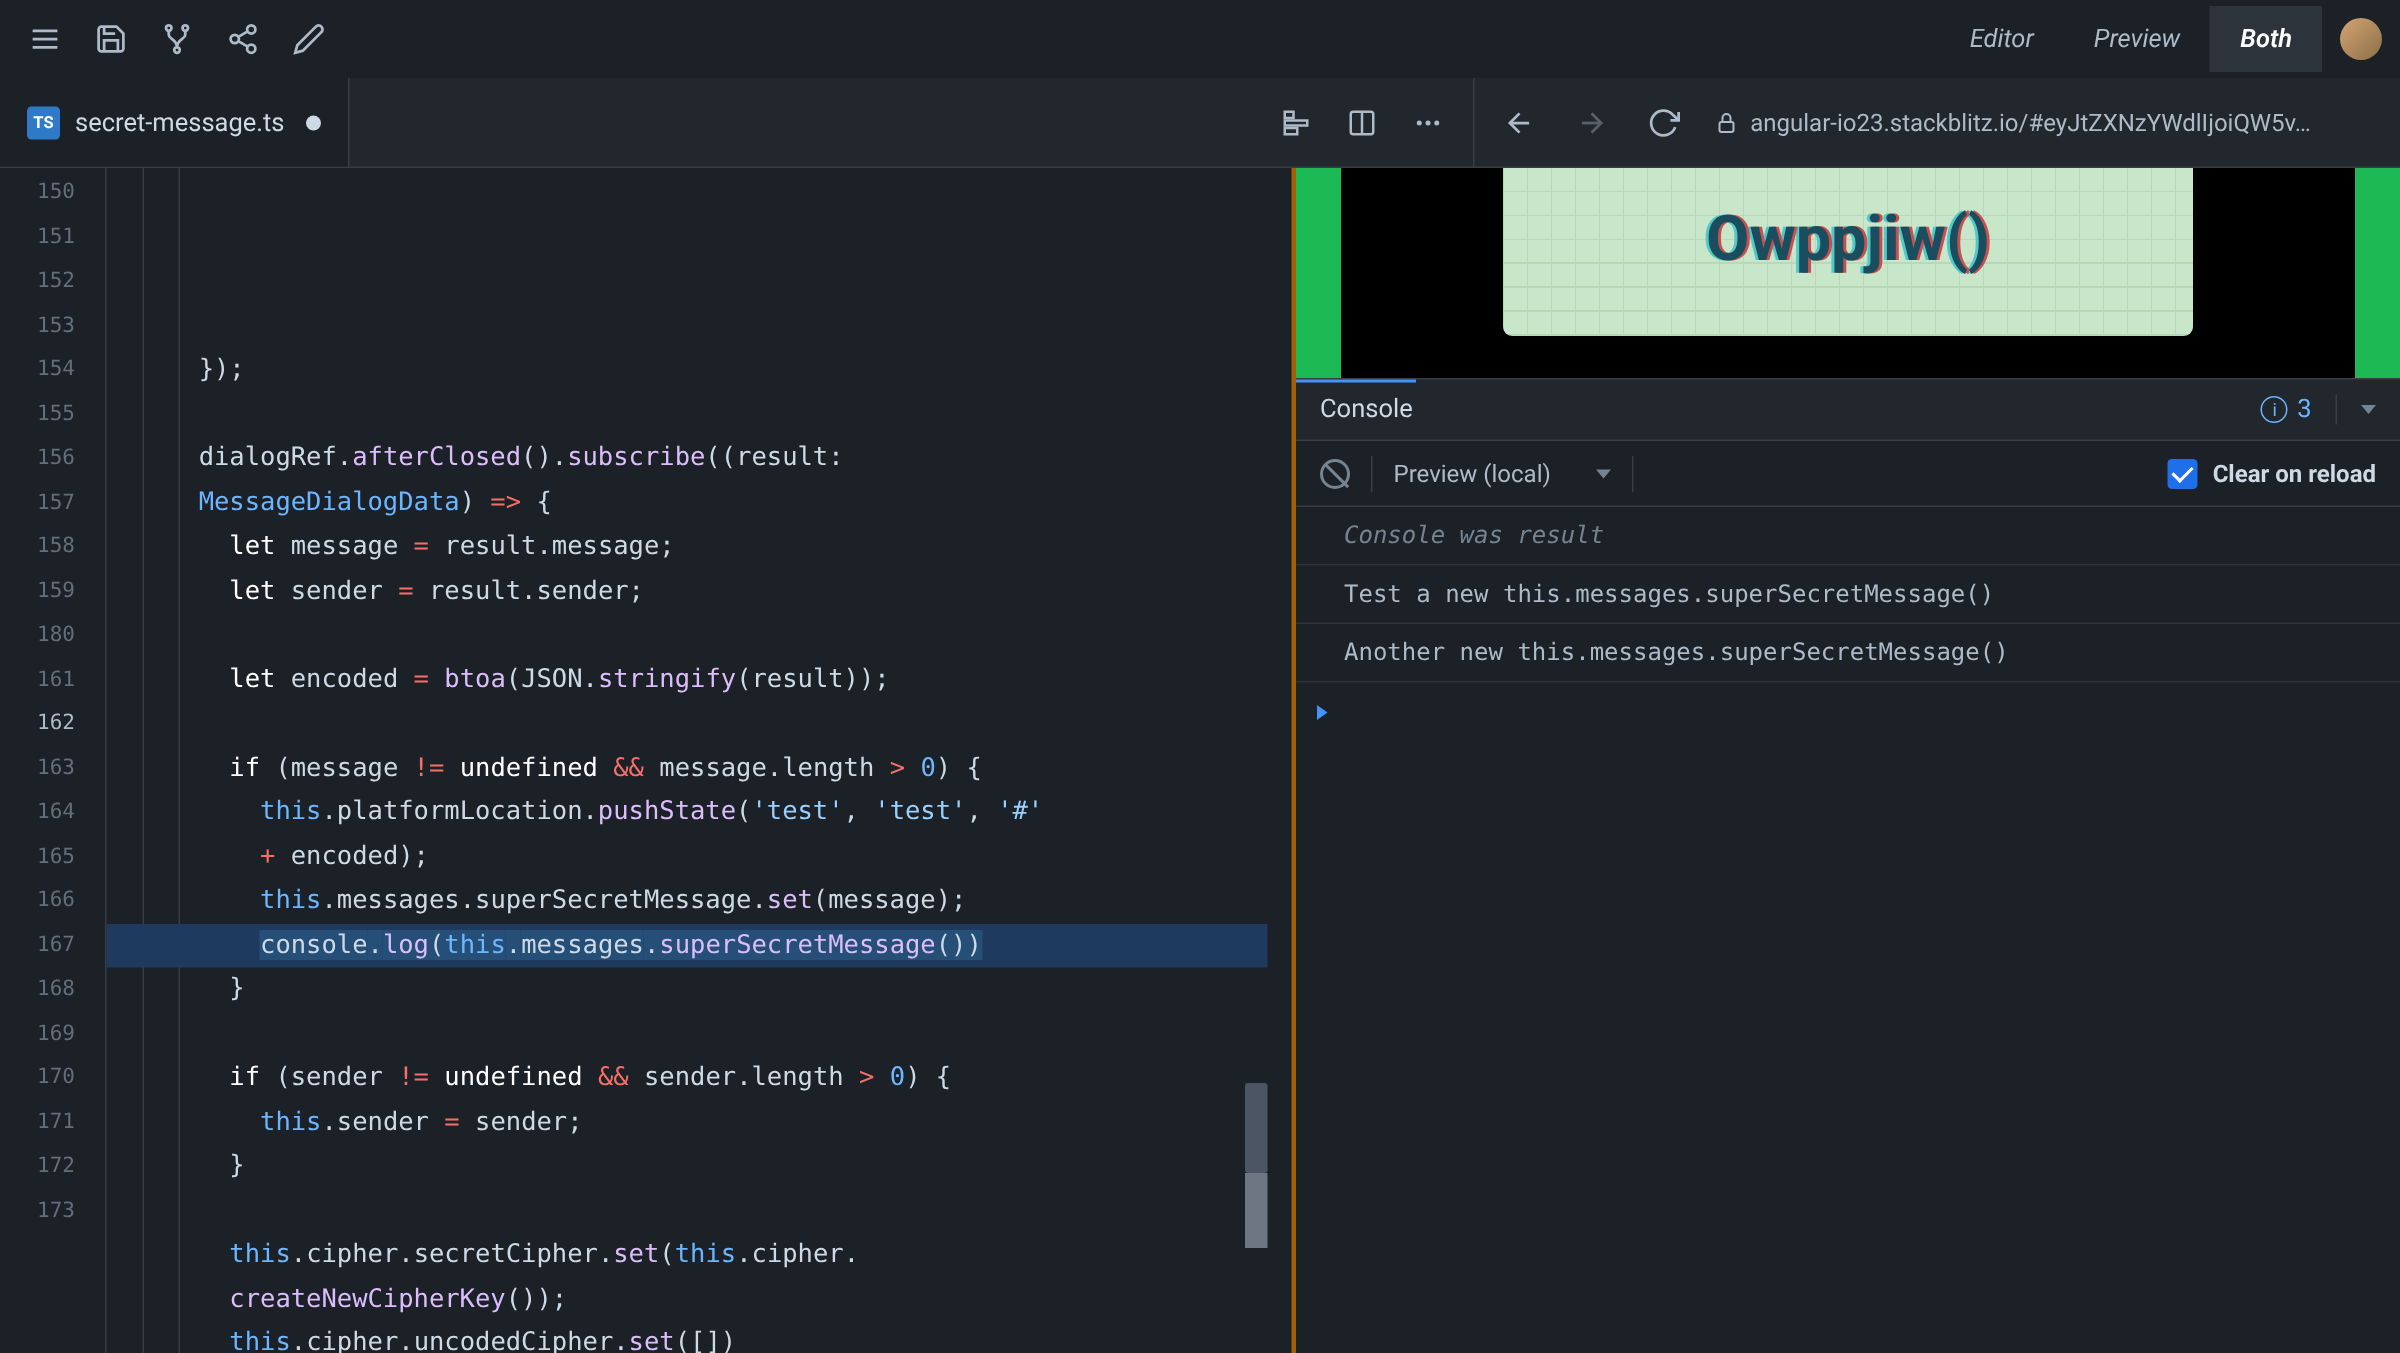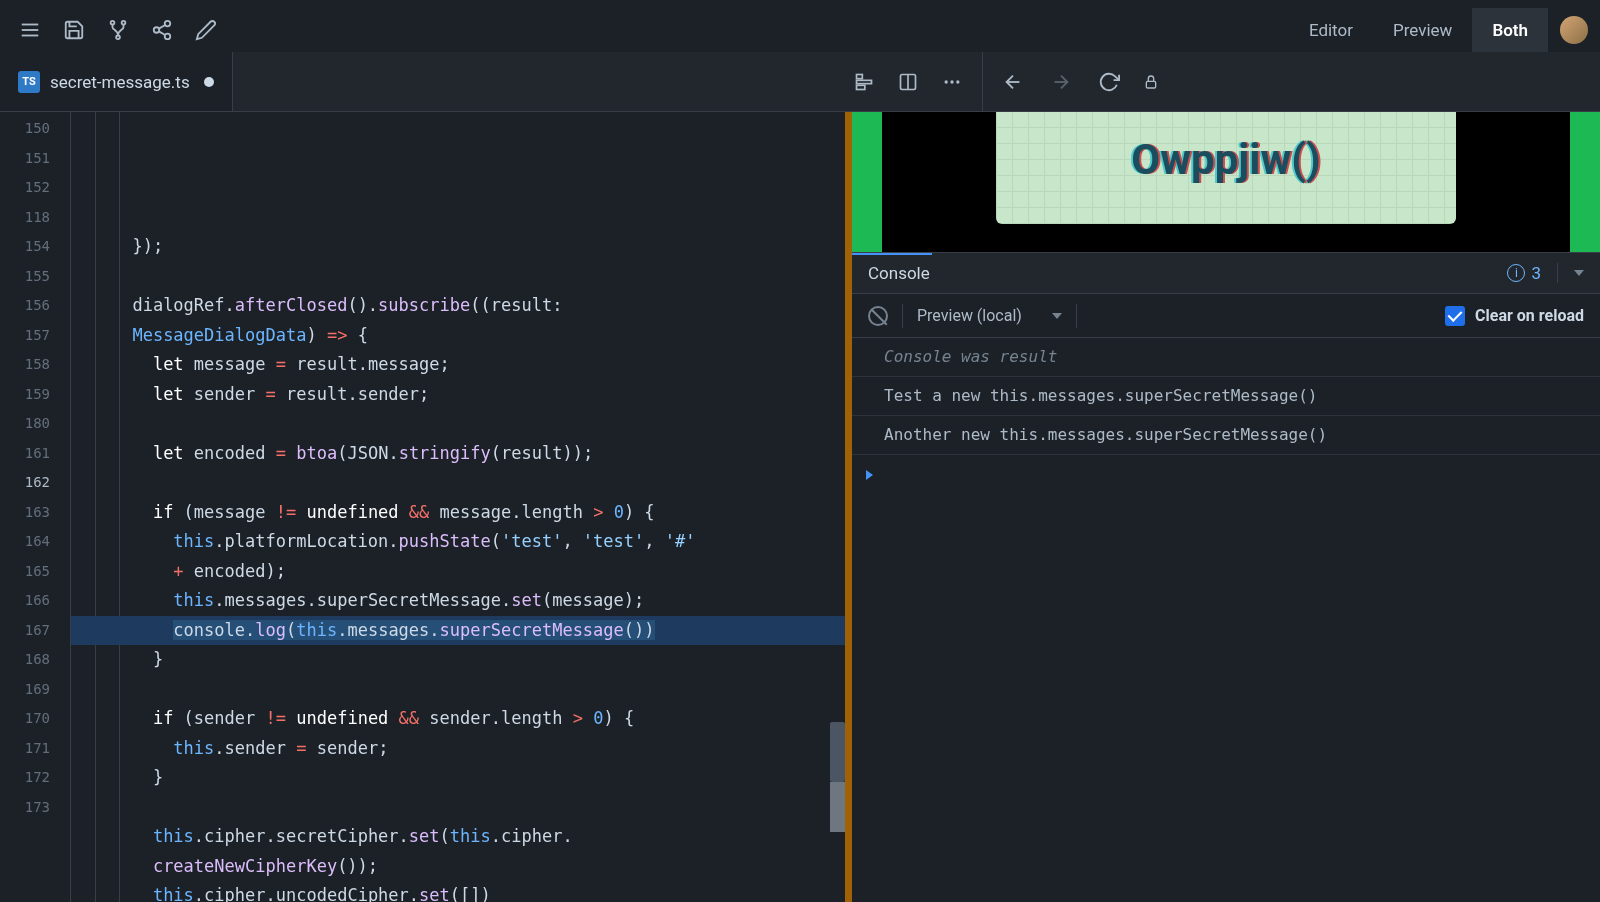--- a/index.html
+++ b/index.html
@@ -5,23 +5,24 @@
 * { margin:0; padding:0; box-sizing:border-box; }
 body {
   width:1600px; height:902px;
   background:#1c2128;
   font-family:-apple-system,BlinkMacSystemFont,"Segoe UI",Roboto,sans-serif;
   color:#cdd9e5;
   overflow:hidden;
 }
 .topbar {
   height:52px;
-  display:flex; align-items:flex-end;
+  display:flex; align-items:center;
   padding:0 8px;
   background:#1c2128;
+  font-style:italic;
 }
 .icon-btn {
   width:44px; height:44px;
   display:flex; align-items:center; justify-content:center;
   color:#adbac7; cursor:pointer;
   border-radius:6px;
 }
 .topbar-right { margin-left:auto; display:flex; align-items:center; gap:0; }
 .view-tab {
   padding:12px 20px;
@@ -110,21 +111,21 @@
 }
 .scrollbar-thumb {
   position:absolute; right:0; width:15px; height:60px;
   background:#4b5563; top:610px; border-radius:2px;
 }
 .scrollbar-thumb2 {
   position:absolute; right:0; width:15px; height:50px;
   background:#6e7681; top:670px;
 }
 
-.preview-pane { flex:1; display:flex; flex-direction:column; background:#1c2128; border-left:7px solid #a16207; }
+.preview-pane { flex:1; display:flex; flex-direction:column; background:#1c2128; border-left:3px solid #a16207;margin-left:16px; }
 .preview-render {
   height:140px; display:flex; background:#000;
   align-items:flex-start; justify-content:center;
   position:relative; overflow:hidden;
 }
 .green-bar { position:absolute; top:0; bottom:0; width:30px; background:#1db954; }
 .green-bar.left { left:0; }
 .green-bar.right { right:0; }
 .render-card {
   width:460px; height:130px;
@@ -285,32 +286,33 @@
       <svg width="22" height="22" viewBox="0 0 24 24" fill="none" stroke="currentColor" stroke-width="2">
           <polyline points="23 4 23 10 17 10"></polyline>
           <path d="M20.49 15a9 9 0 1 1-2.12-9.36L23 10"></path>
         </svg>
     </div>
     <div class="url-box">
       <svg width="16" height="16" viewBox="0 0 24 24" fill="none" stroke="currentColor" stroke-width="2">
           <rect x="5" y="11" width="14" height="10" rx="2"></rect>
           <path d="M8 11V7a4 4 0 1 1 8 0v4"></path>
         </svg>
+      <span>angular-io23.stackblitz.io/#eyJtZXNzYWdlIjoiQW5v…</span>
     </div>
   </div>
 </div>
 
 <div class="main">
   <div class="editor-pane">
     <div class="gutter" id="gutter">
         <div>150</div>
         <div>151</div>
         <div>152</div>
         <div></div>
-        <div>118</div>
+        <div>153</div>
         <div>154</div>
         <div>155</div>
         <div>156</div>
         <div>157</div>
         <div>158</div>
         <div>159</div>
         <div></div>
         <div>180</div>
         <div>161</div>
         <div class="cursor-line">162</div>

